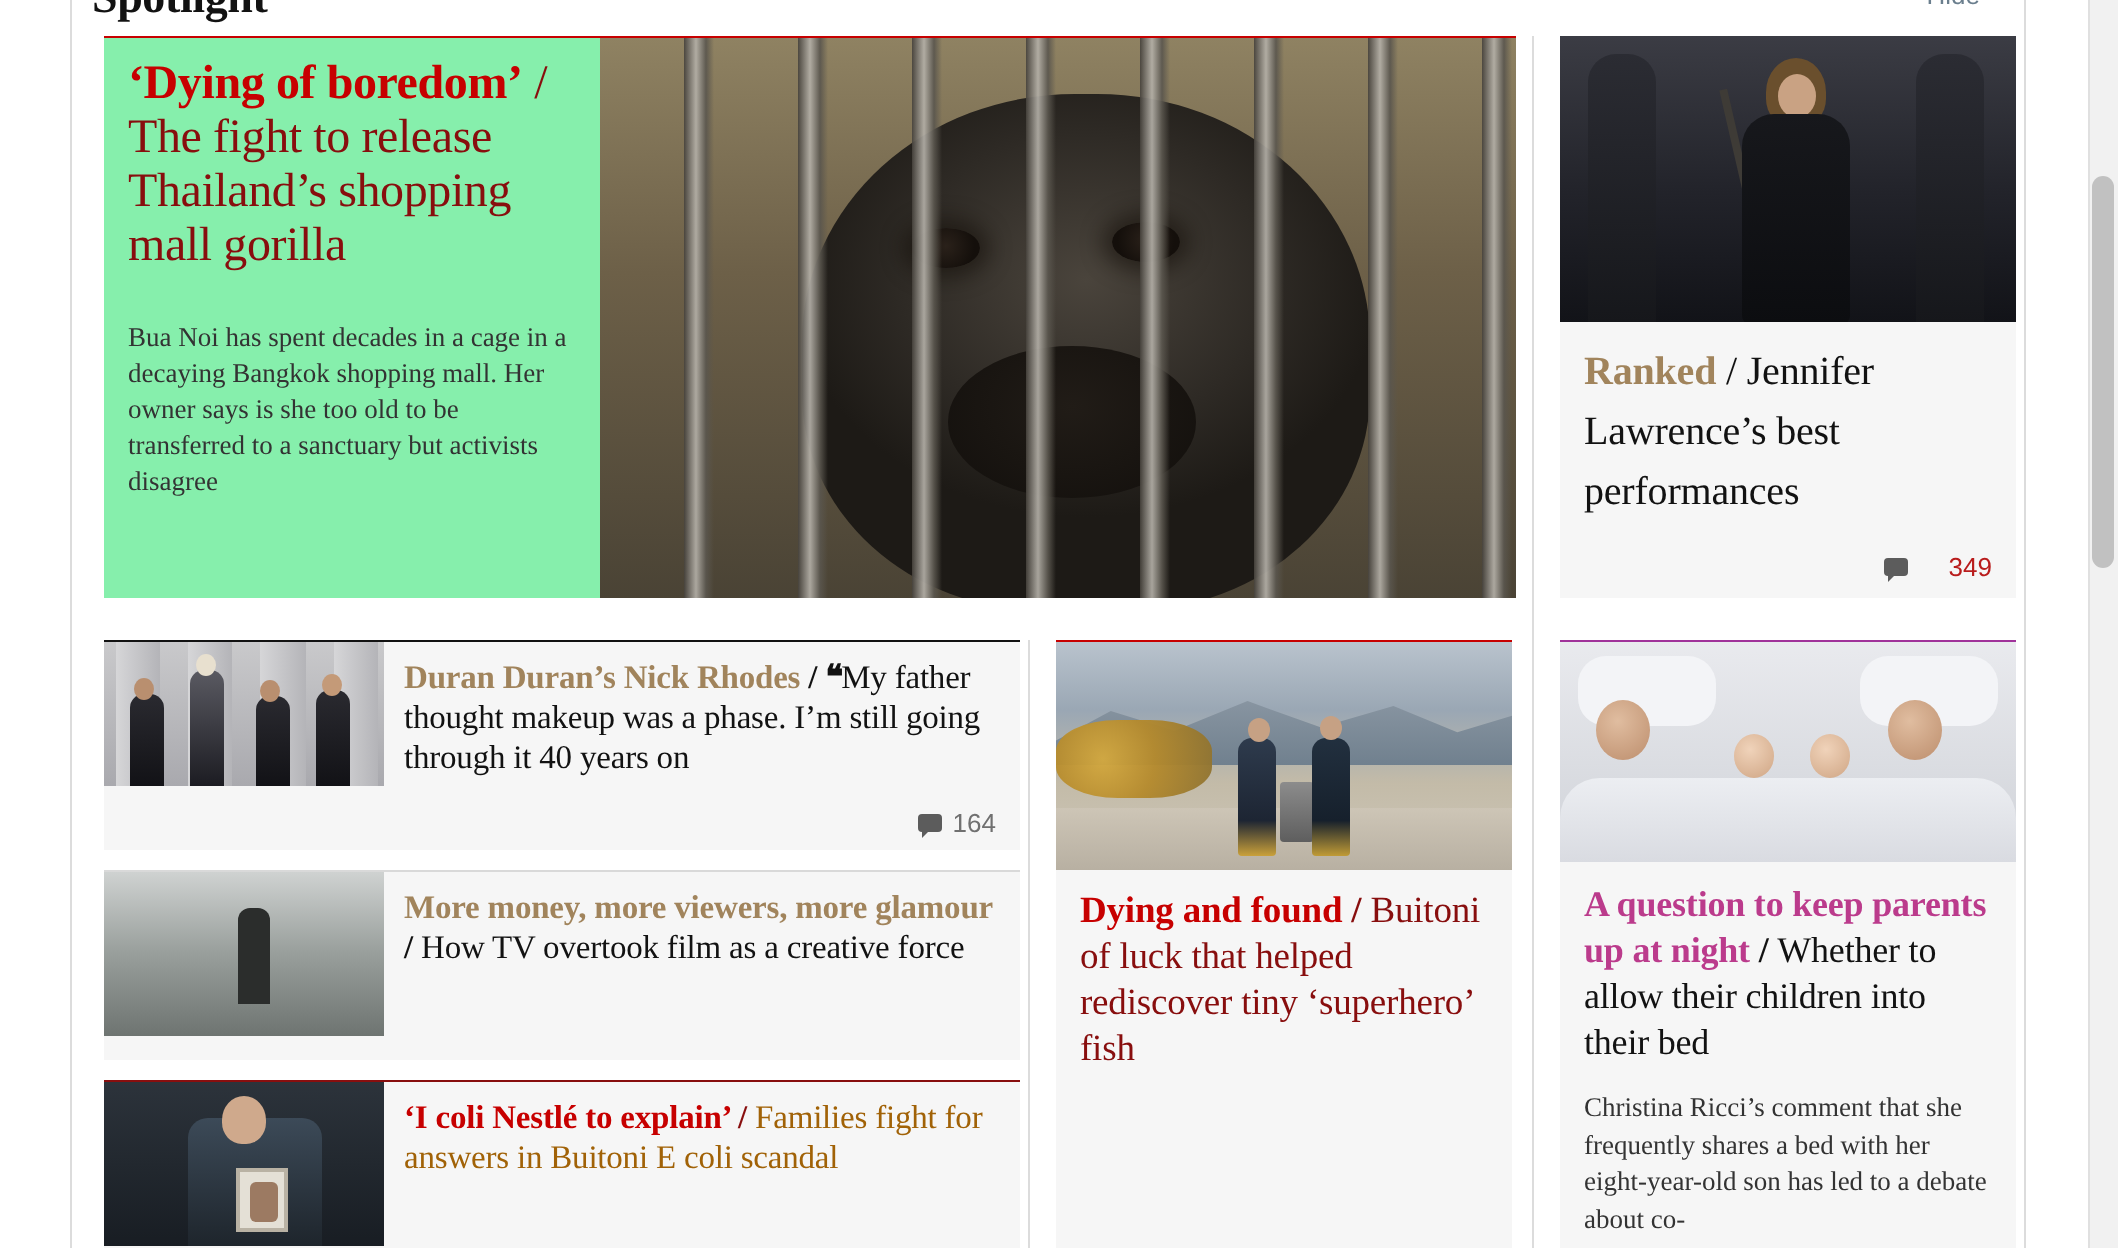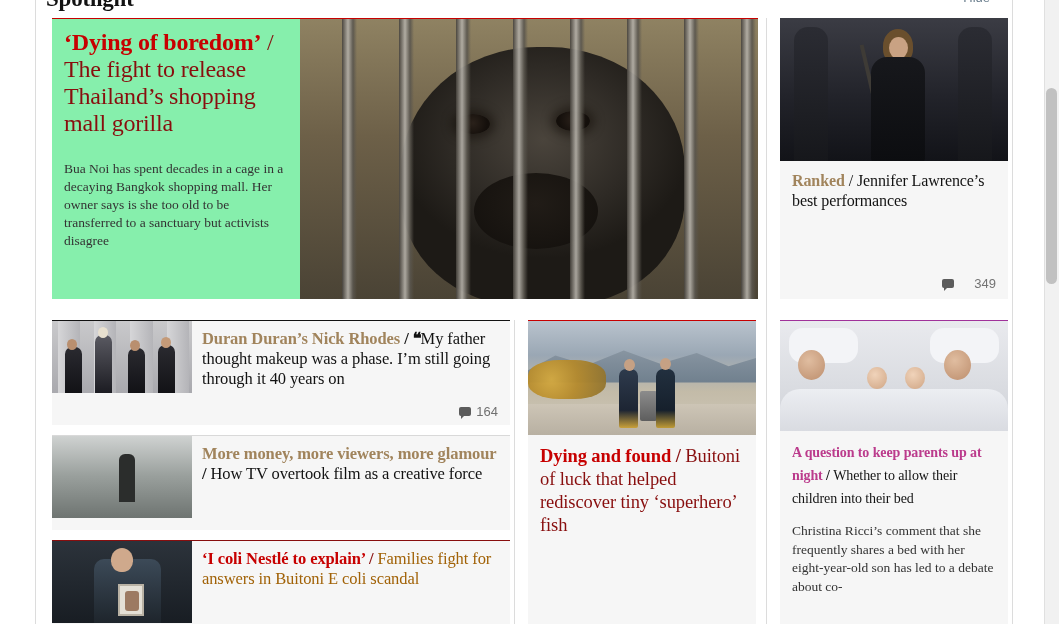--- a/index.html
+++ b/index.html
@@ -76,28 +76,28 @@
   .sub-red { color:#880e0e; font-weight:400; }
   .hero-standfirst {
     margin-top:23px;
     font-size:13.5px; line-height:18px; color:#333333;
   }
 
   
   .ranked { position:absolute; left:744px; top:0; width:228px; height:281px; background:#f6f6f6; }
   .ranked-img { height:143px; width:100%; position:relative; overflow:hidden; background:#2a2b30; }
   .ranked-body { padding:10px 12px 0 12px; }
-  .ranked-headline { font-size:16px; line-height:20px; font-weight:700; color:#121212; letter-spacing:-0.1px; }
+  .ranked-headline { font-size:20px; line-height:30px; font-weight:700; color:#121212; letter-spacing:-0.1px; }
   .kicker-gold { color:#a1845c; }
   .ranked-sub { font-weight:400; color:#121212; }
   .meta-row {
     position:absolute; right:12px; bottom:8px;
     display:flex; align-items:center; gap:20px;
     font-family:"Liberation Sans","DejaVu Sans",sans-serif;
-    font-size:13px; color:#737373;
+    font-size:13px; color:#b91c1c;
   }
   .bubble {
     display:inline-block; width:12px; height:9px;
     background:#5c5c5c; border-radius:2px; position:relative;
   }
   .bubble:after {
     content:""; position:absolute; left:2px; bottom:-3px;
     border-left:3px solid #5c5c5c; border-bottom:3px solid transparent;
   }
 
@@ -131,21 +131,21 @@
   .midcard .card-topborder { background:#c70000; }
   .mid-img { height:114px; width:100%; position:relative; overflow:hidden; background:#8d9099; }
   .mid-body { padding:10px 12px 0 12px; }
   .mid-headline { font-size:18.5px; line-height:23px; font-weight:700; color:#880e0e; letter-spacing:-0.1px; }
 
   
   .rcard { position:absolute; left:744px; top:302px; width:228px; height:322px; background:#f6f6f6; }
   .rcard .card-topborder { background:#a0329a; }
   .r-img { height:110px; width:100%; position:relative; overflow:hidden; background:#cfd4da; }
   .r-body { padding:10px 12px 0 12px; }
-  .r-headline { font-size:14px; line-height:23px; font-weight:700; color:#121212; letter-spacing:-0.1px; }
+  .r-headline { font-size:18px; line-height:23px; font-weight:700; color:#121212; letter-spacing:-0.1px; }
   .kicker-pink { color:#bb3b8c; }
   .r-standfirst { margin-top:12px; font-size:13.5px; line-height:18.5px; color:#333333; }
 
   
   .ph { position:absolute; inset:0; }
 
   
   .ph-gorilla {
     background:
       linear-gradient(180deg,#8f8262 0%,#6d6048 42%,#4a4335 100%);

